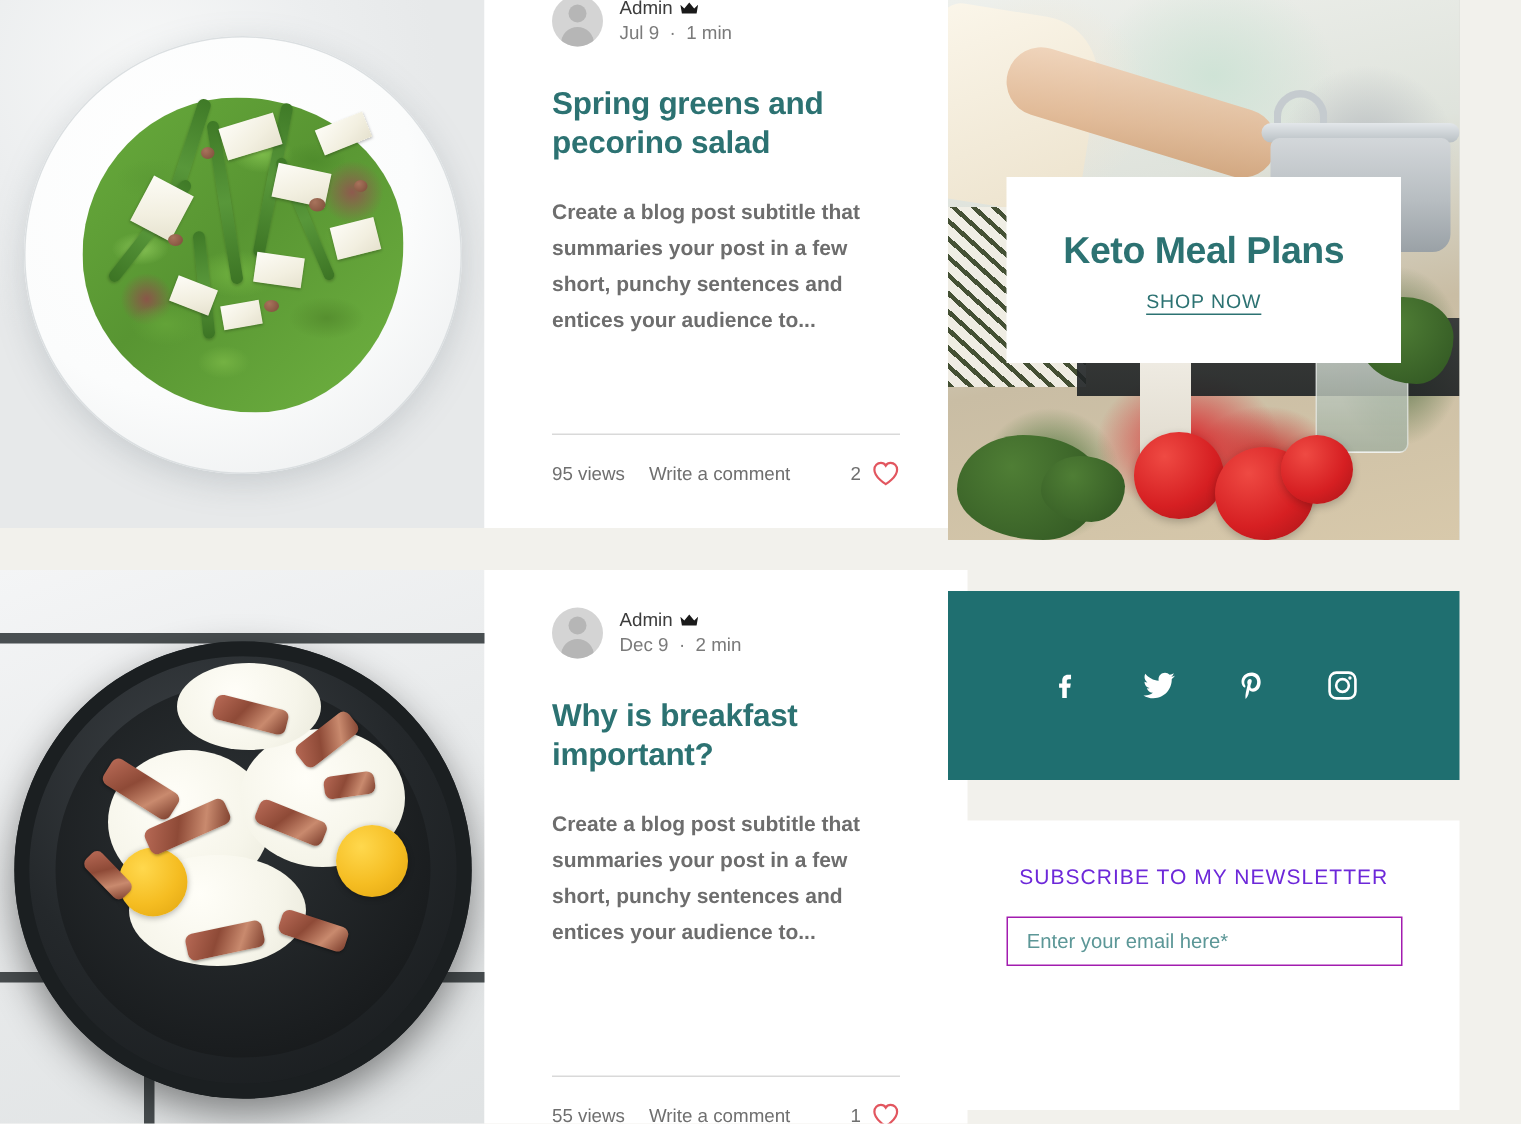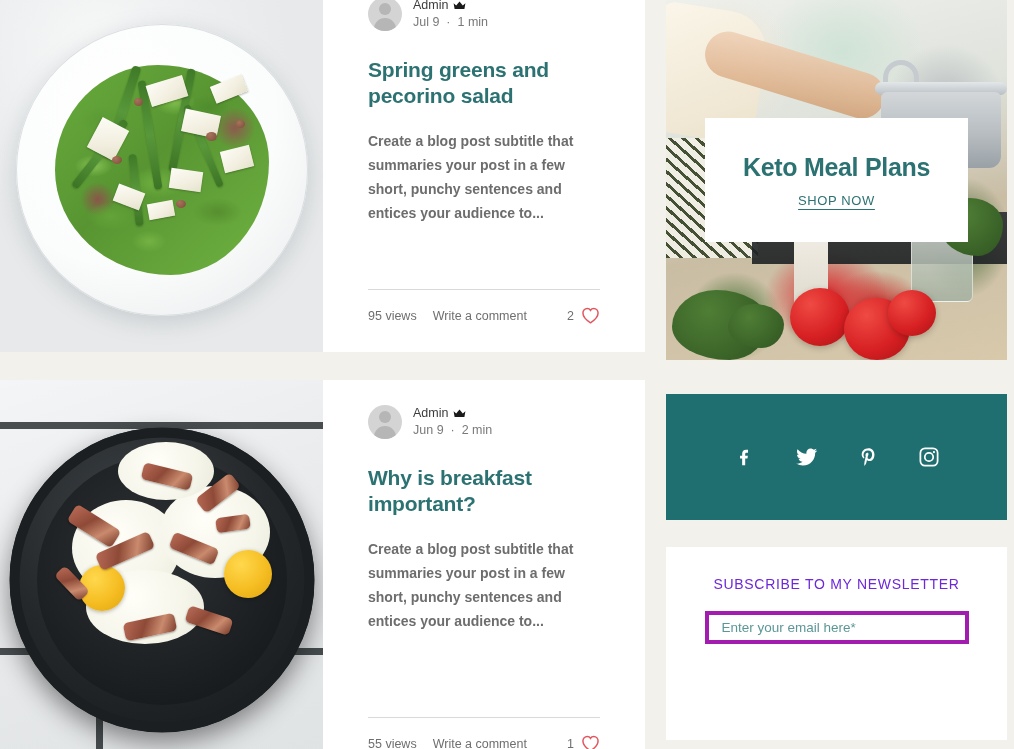--- a/index.html
+++ b/index.html
@@ -238,21 +238,21 @@
     margin-left: auto;
     display: flex;
     align-items: center;
     gap: 7px;
   }
   .heart-icon { display: block; }
 
   
   .sidebar {
     position: absolute;
-    left: 666px;
+    left: 632px;
     top: 0;
     width: 341px;
   }
 
   
   .promo {
     position: relative;
     width: 341px;
     height: 360px;
     overflow: hidden;
@@ -417,21 +417,21 @@
   }
   .news-title {
     font-size: 14px;
     color: #6d28d9;
     letter-spacing: 0.7px;
     margin-bottom: 19px;
   }
   .news-input {
     width: 264px;
     height: 33px;
-    border: 4px solid #a21caf;
+    border: 1px solid #a21caf;
     background: #ffffff;
     padding: 0 13px;
     font-family: "Liberation Sans", sans-serif;
     font-size: 13.5px;
     color: #2c7272;
     outline: none;
   }
   .news-input::placeholder { color: #5c9797; }
   .news-button {
     margin-top: 15px;
@@ -548,21 +548,21 @@
       <div class="post-body">
         <div class="post-meta">
           <div class="avatar"></div>
           <div class="meta-text">
             <div class="meta-line1">
               <span>Admin</span>
               <svg class="crown-icon" width="13" height="9" viewBox="0 0 13 9">
                 <path d="M0.6 2.2 L3.2 4.6 L6.5 0.6 L9.8 4.6 L12.4 2.2 L11.4 8.0 L1.6 8.0 Z" fill="#1a1a1a"></path>
               </svg>
             </div>
-            <div class="meta-line2">Jun 9  ·  2 min</div>
+            <div class="meta-line2">Dec 9  ·  2 min</div>
           </div>
         </div>
 
         <div class="post-title">Why is breakfast important?</div>
         <div class="post-excerpt">Create a blog post subtitle that summaries your post in a few short, punchy sentences and entices your audience to...</div>
 
         <div class="post-footer">
           <div class="footer-rule"></div>
           <div class="footer-row">
             <span class="views">55 views</span>

